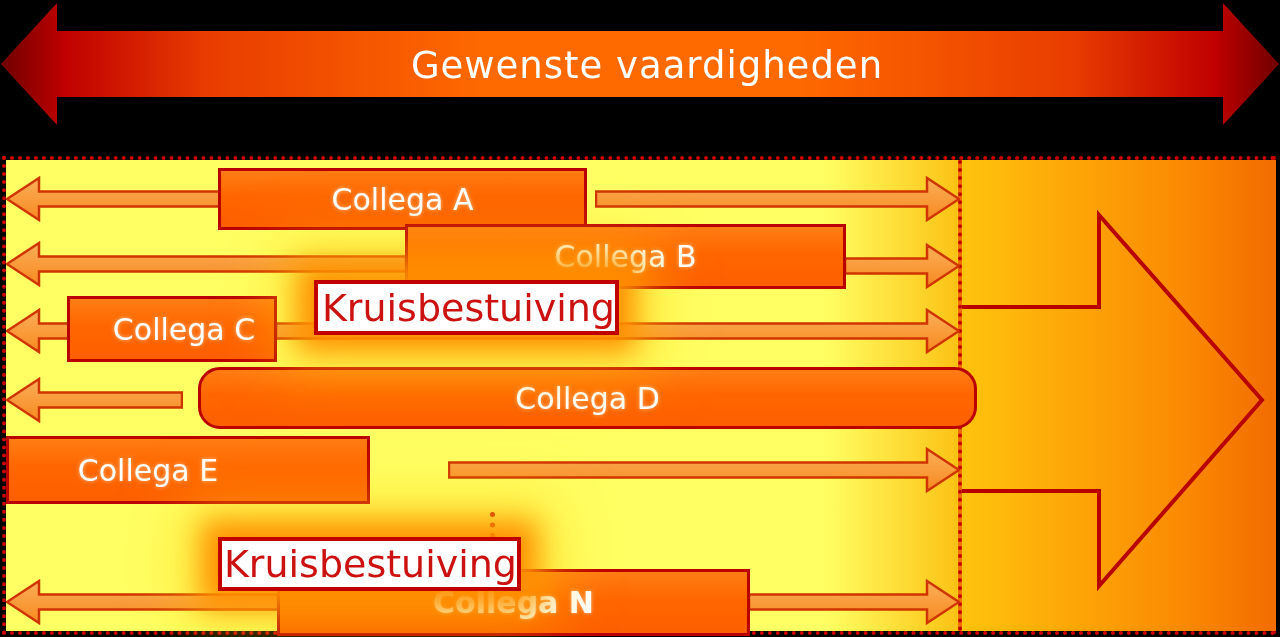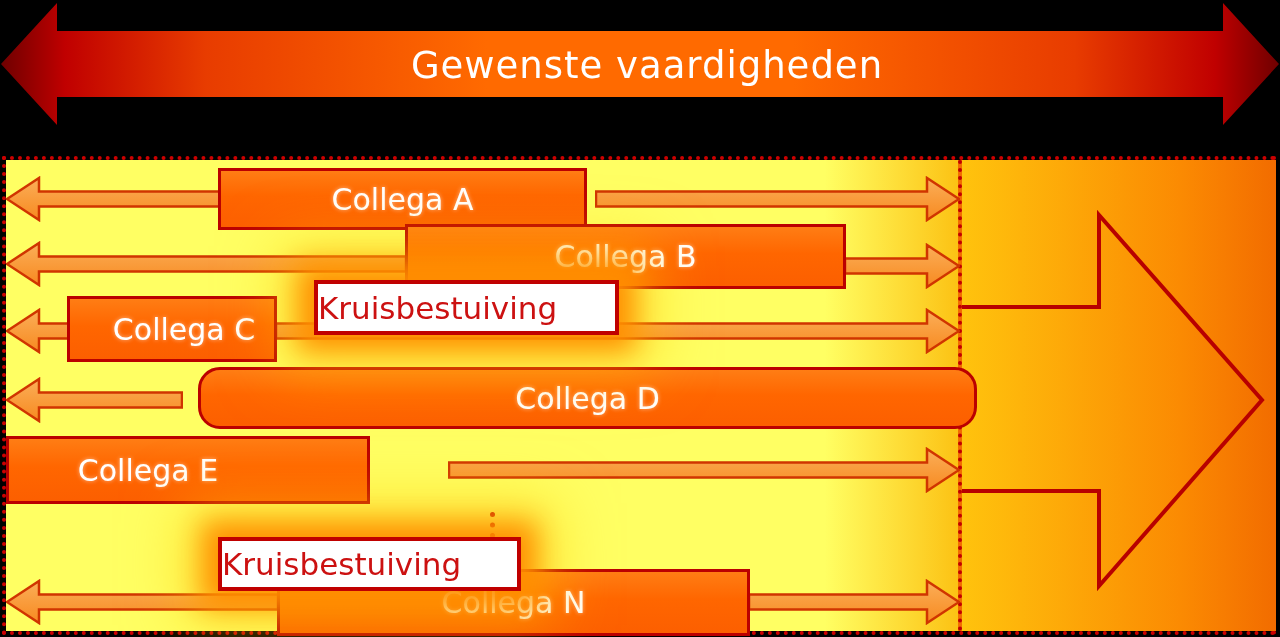--- a/index.html
+++ b/index.html
@@ -31,25 +31,25 @@
   
   .bar{position:absolute;box-sizing:border-box;border:3px solid #bb0000;
     background:linear-gradient(180deg,#ff7d14 0%,#ff6600 45%,#fc5f00 100%);
     display:flex;align-items:center;justify-content:center;
     color:#fff;font-size:30px;text-shadow:0 0 4px rgba(255,255,255,.55);}
   #bar-A{left:212px;top:8px;width:369px;height:62px;}
   #bar-B{left:399px;top:64px;width:441px;height:65px;}
   #bar-C{left:61px;top:136px;width:210px;height:66px;padding-left:24px;}
   #bar-D{left:192px;top:207px;width:779px;height:62px;border-radius:22px;}
   #bar-E{left:0px;top:276px;width:364px;height:68px;padding-right:80px;}
-  #bar-N{left:271px;top:409px;width:473px;height:67px;}
+  #bar-N{left:271px;top:409px;width:473px;height:67px;font-weight:bold;}
 
   
   .cross{position:absolute;box-sizing:border-box;background:#fff;border:4px solid #c00000;
-    display:flex;align-items:center;justify-content:flex-start;color:#cc1111;font-size:31px;
+    display:flex;align-items:center;justify-content:flex-end;color:#cc1111;font-size:38px;
     box-shadow:0 0 26px 16px rgba(255,140,0,.95),0 0 60px 34px rgba(255,200,0,.5);}
   #cross-1{left:308px;top:120px;width:305px;height:55px;}
   #cross-2{left:212px;top:377px;width:303px;height:54px;}
 
   #ellipsis{position:absolute;left:484px;top:352px;width:0;height:26px;
     border-left:5px dotted #c00000;}
 </style>
 </head>
 <body>
 

